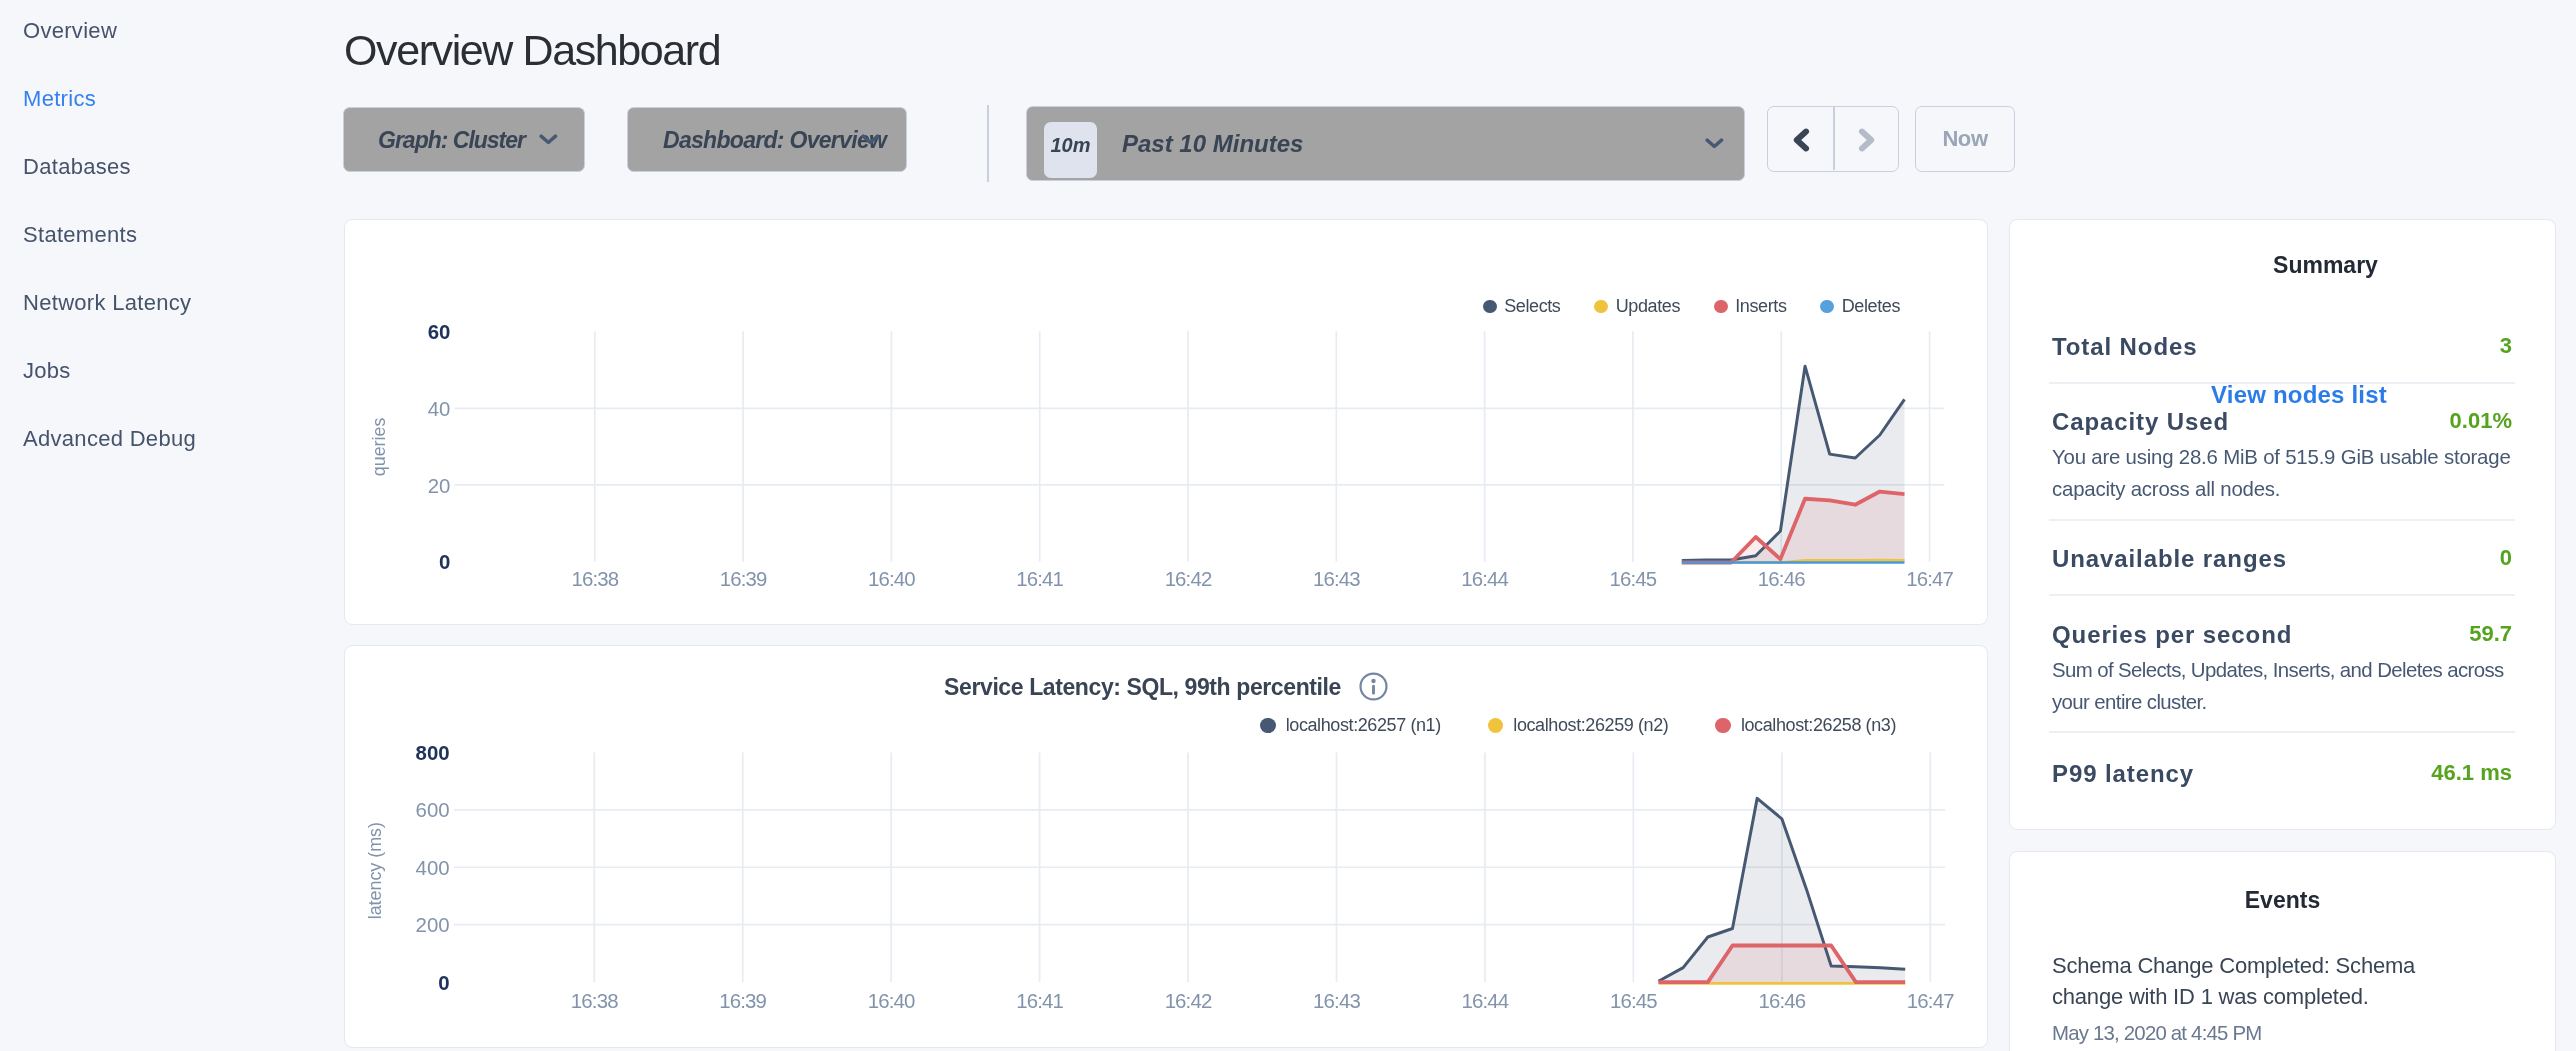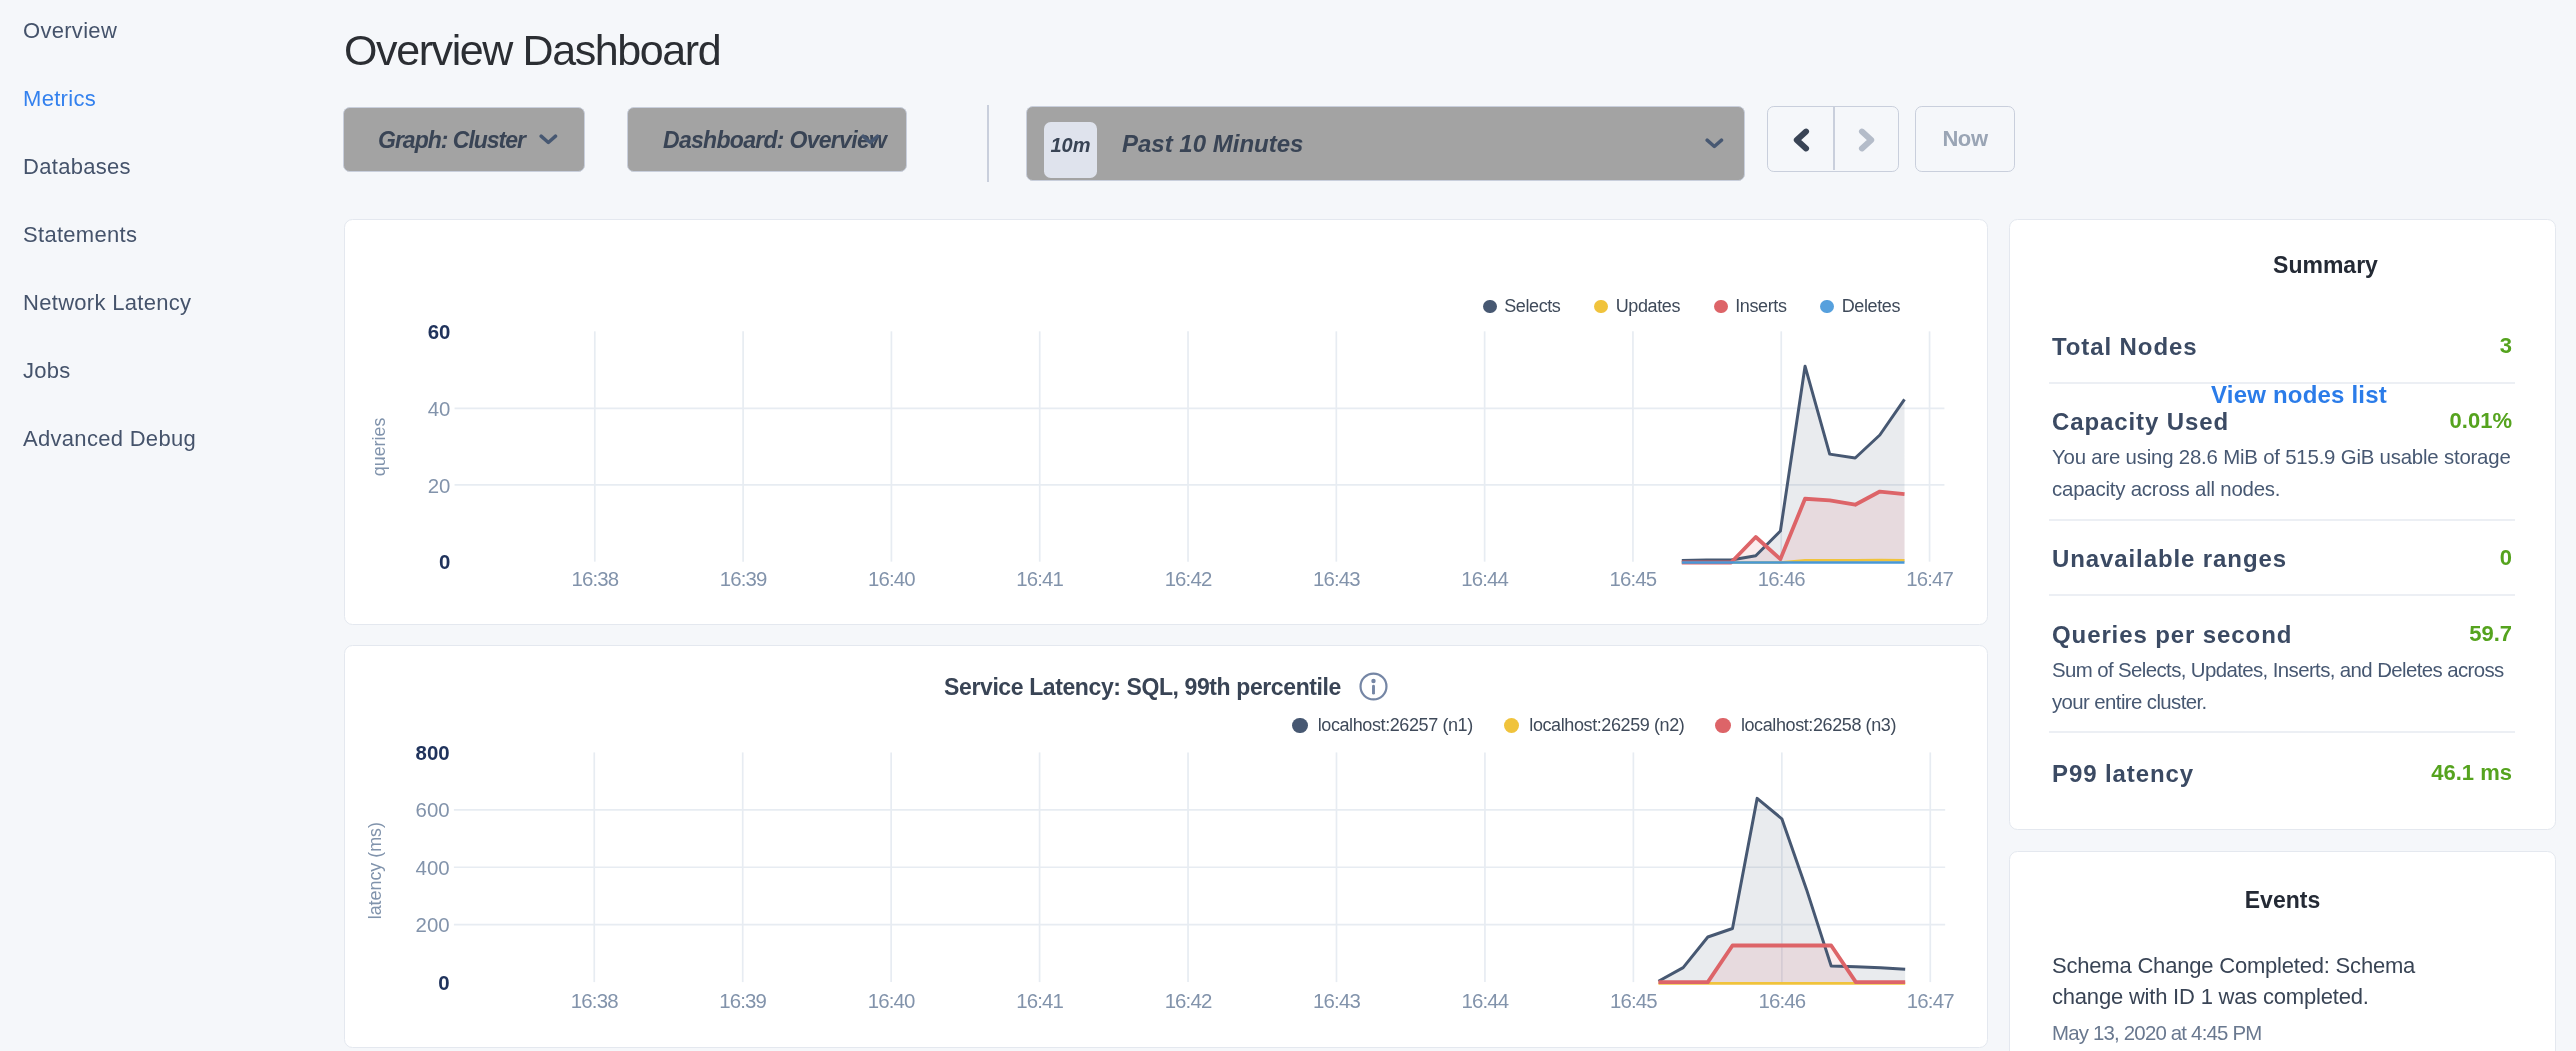--- a/index.html
+++ b/index.html
@@ -33,21 +33,21 @@
 .ctitle { position:absolute; width:100%; text-align:center; font-weight:bold; font-size:23px; color:#394455; }
 
 
 .srow-label { font-weight:bold; font-size:24px; color:#3b4a63; letter-spacing:0.9px; }
 .green { font-weight:bold; font-size:22px; color:#55a31e; letter-spacing:0; }
 .sdesc { font-size:20.4px; letter-spacing:-0.4px; color:#475872; line-height:32px; white-space:nowrap; }
 .sdivider { position:absolute; left:39px; width:466px; height:1.7px; background:#eceff4; }
 .legend { display:flex; gap:34px; align-items:center; font-size:18px; letter-spacing:-0.4px; color:#3f4a5a; }
 .litem { display:flex; align-items:center; }
 .dot { display:inline-block; width:13.6px; height:13.6px; border-radius:50%; margin-right:7.7px; }
-.legend2 { gap:31px !important; }
+.legend2 { gap:47px !important; }
 .legend2 .dot { width:15.3px; height:15.3px; margin-right:10.2px; }
 </style>
 </head>
 <body>
 
 <div class="nav">
   <div>Overview</div>
   <div class="active">Metrics</div>
   <div>Databases</div>
   <div>Statements</div>

